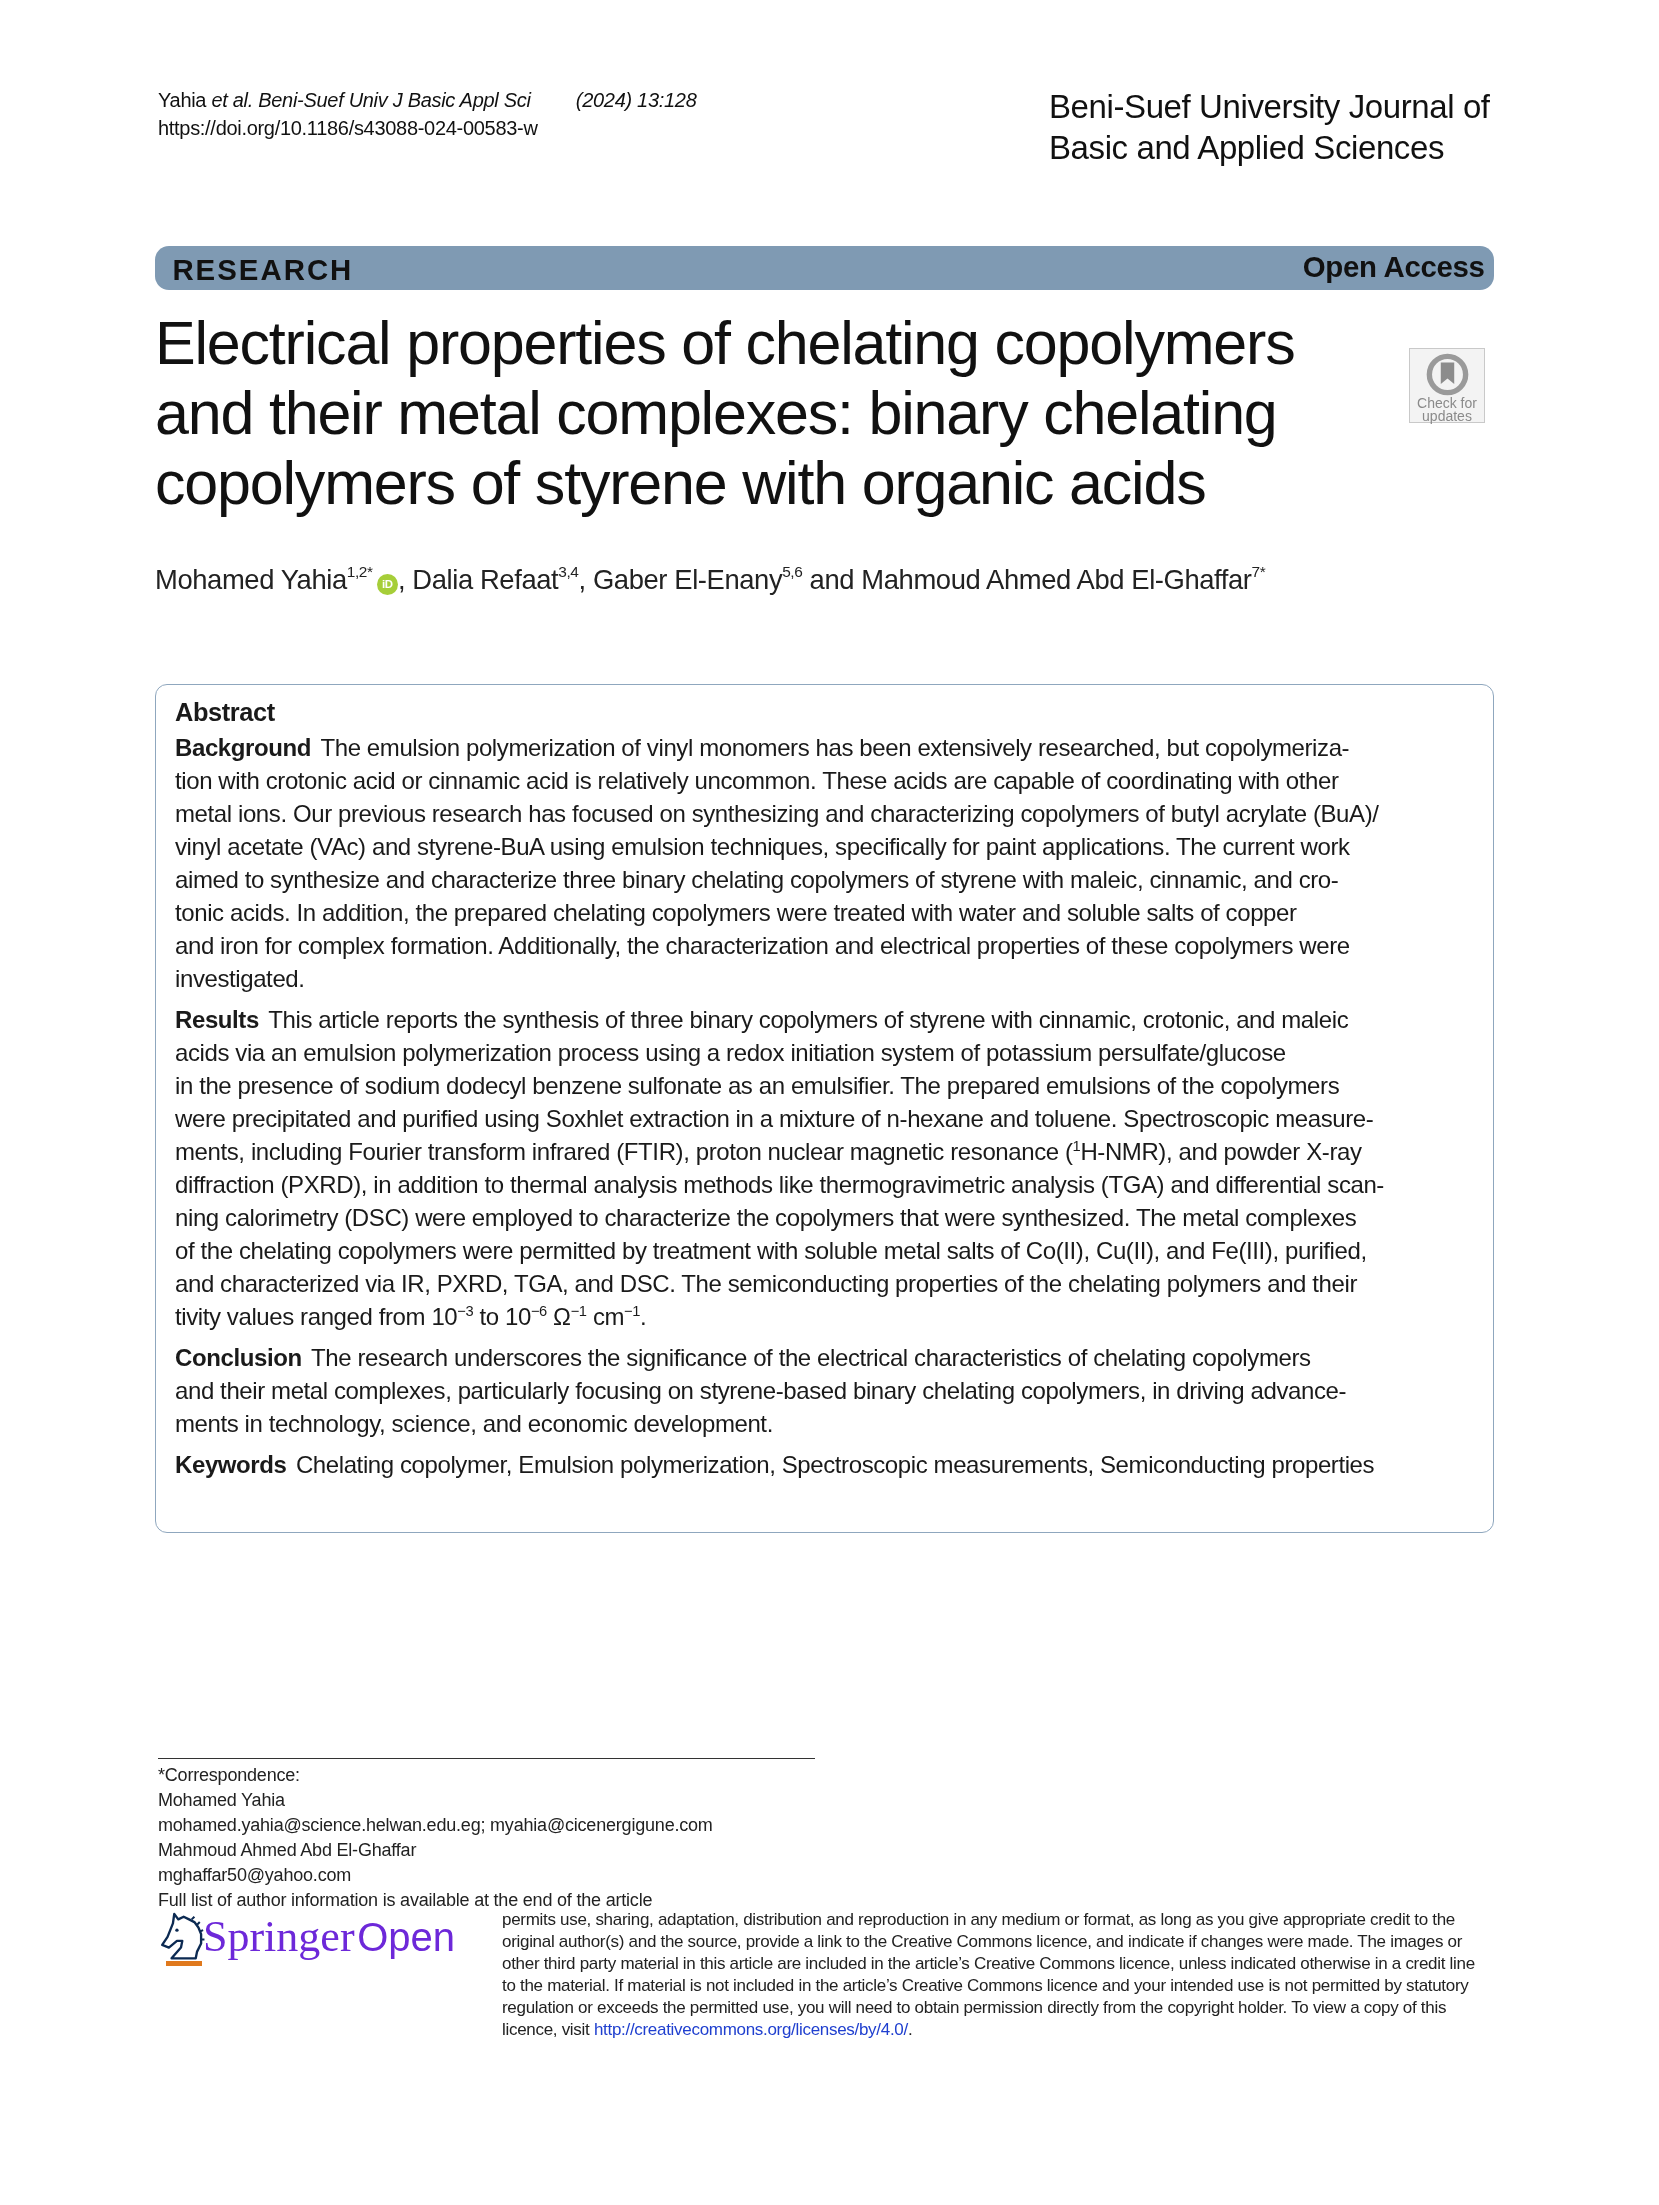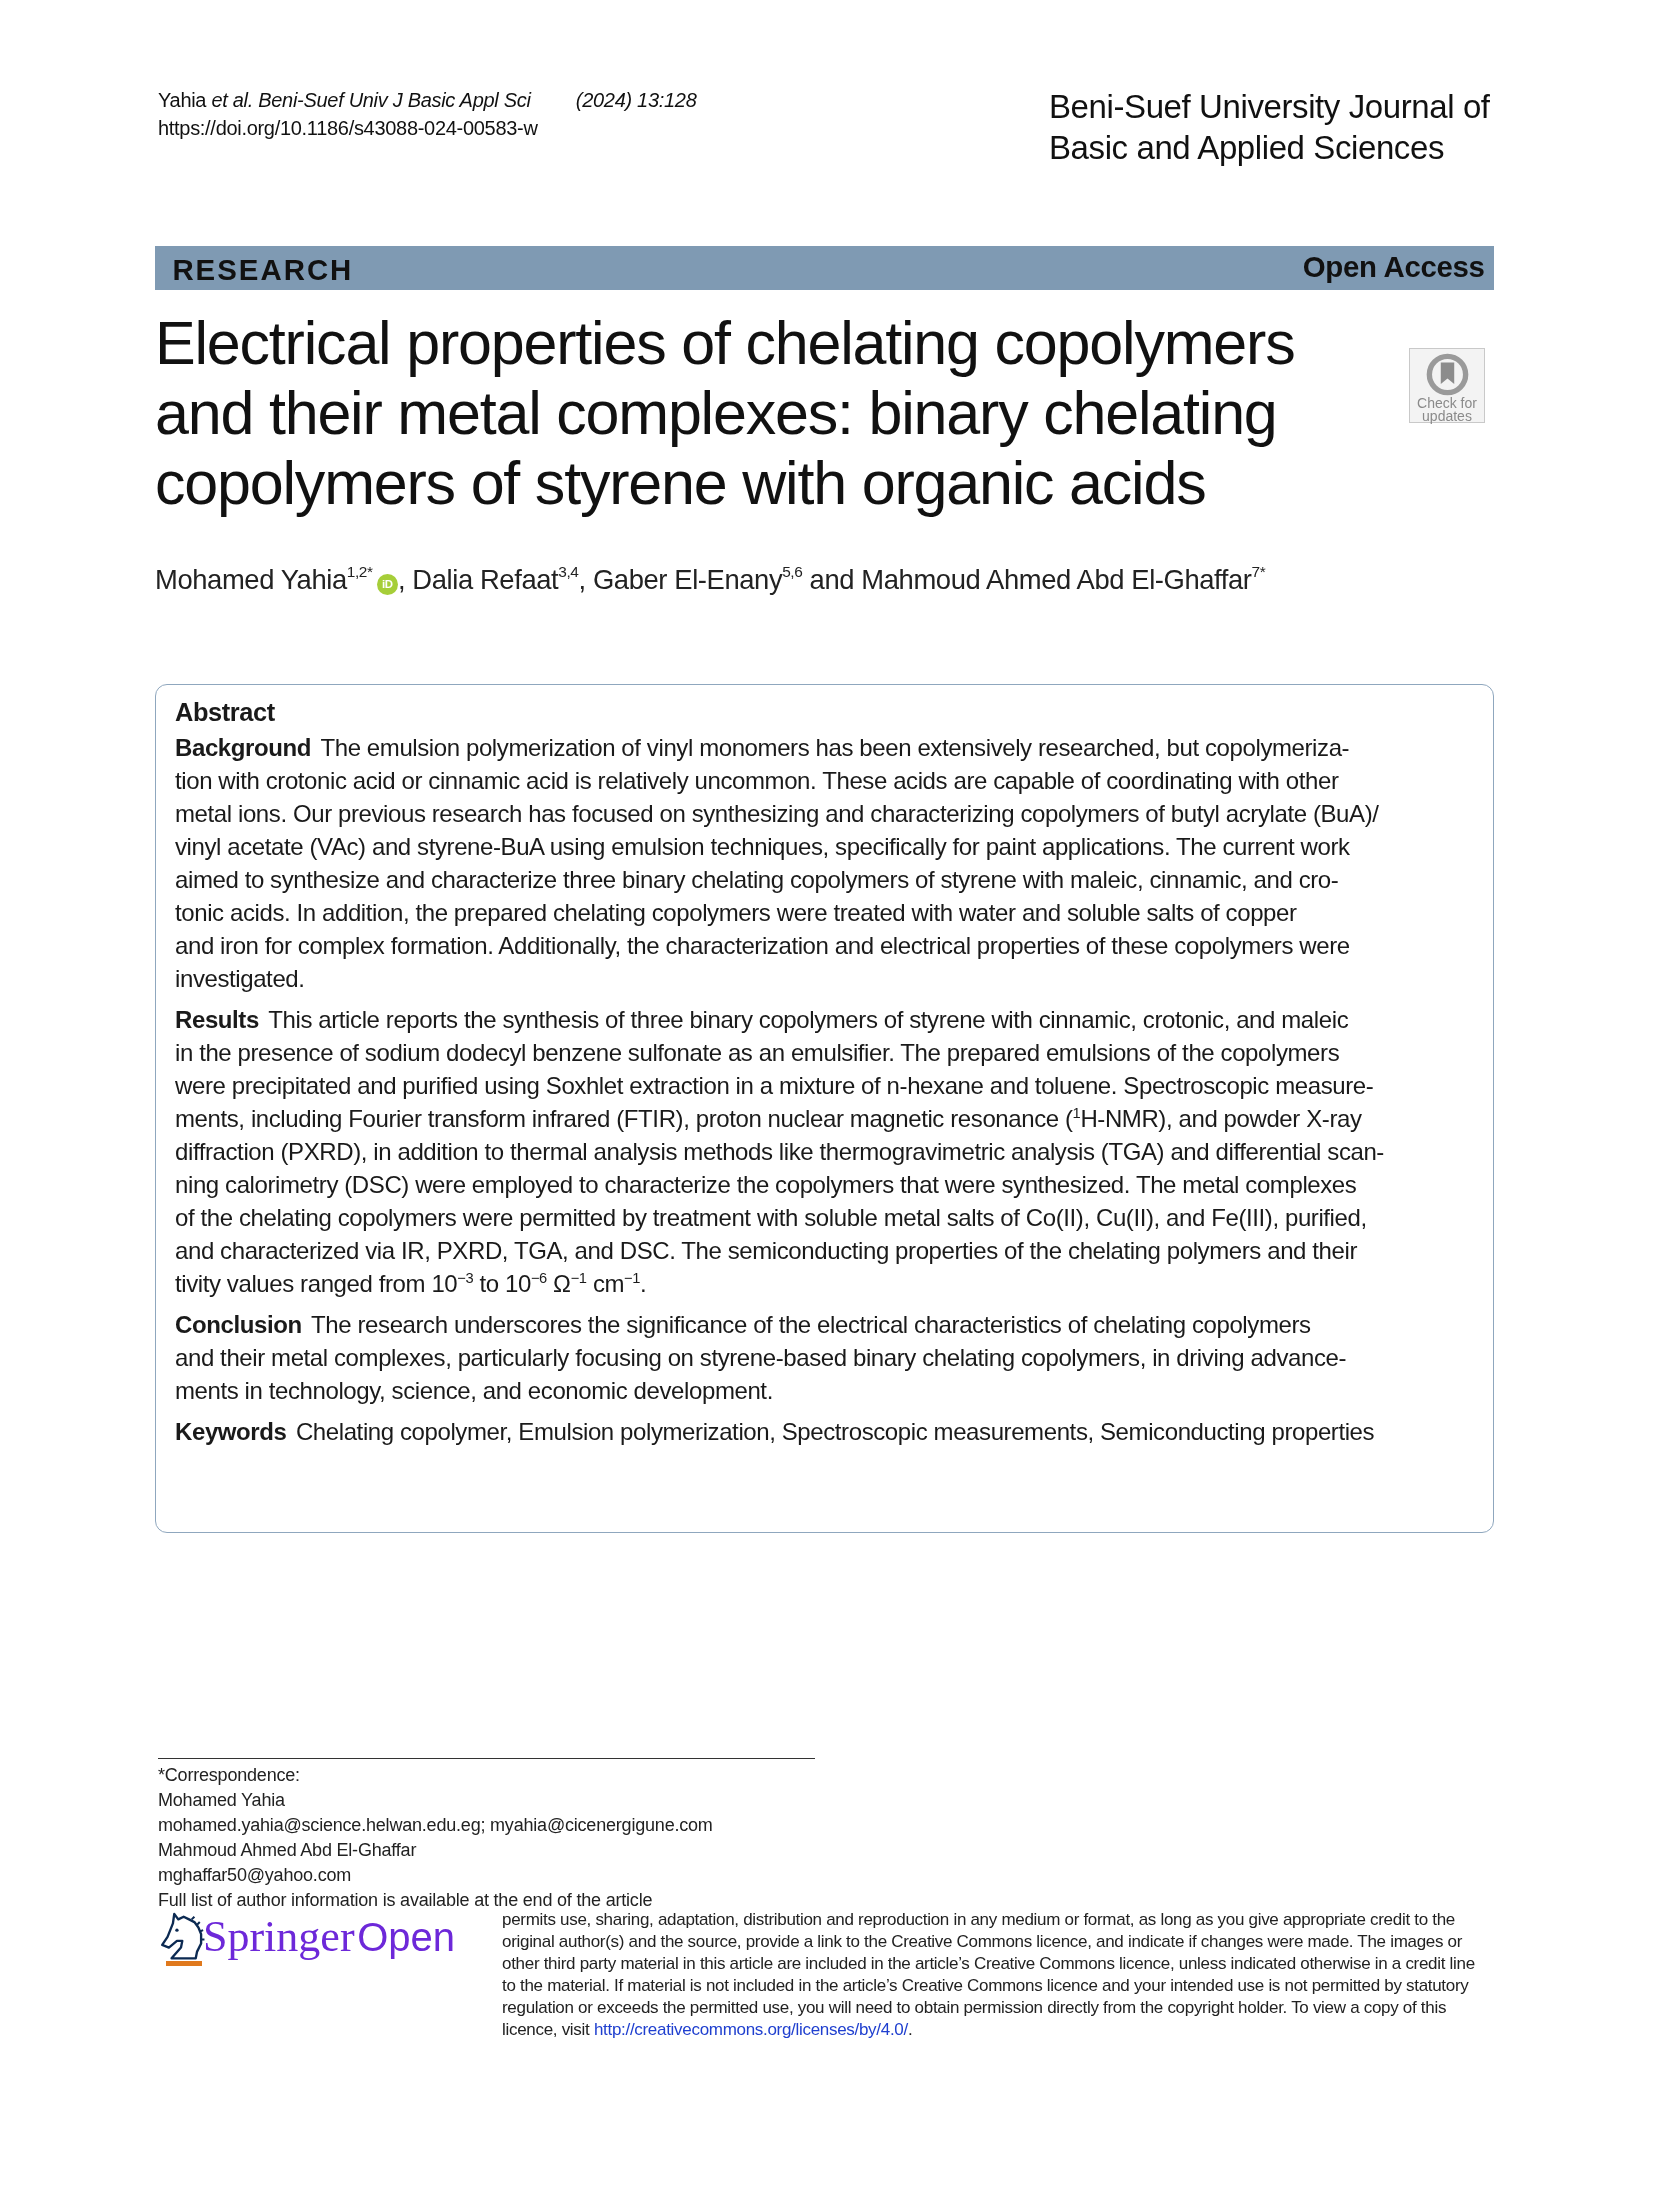--- a/index.html
+++ b/index.html
@@ -13,21 +13,21 @@
     letter-spacing: -0.3px;
   }
   .header-left .it { font-style: italic; }
   .header-left .gap { display: inline-block; width: 40px; }
   .journal-name {
     position: absolute; left: 1049px; top: 86px; width: 468px;
     font-size: 33px; line-height: 41px; color: #111; letter-spacing: -0.4px;
   }
   .banner {
     position: absolute; left: 155px; top: 246px; width: 1339px; height: 44px;
-    background: #7f9ab3; border-radius: 0;
+    background: #7f9ab3; border-radius: 14px;
   }
   .banner .left {
     position: absolute; left: 17.4px; top: 6.7px; font-size: 29.4px; font-weight: bold;
     letter-spacing: 2px; color: #111;
   }
   .banner .right {
     position: absolute; right: 9.4px; top: 4px; font-size: 29.4px; font-weight: bold;
     color: #111; letter-spacing: -0.3px;
   }
   .title {
@@ -148,20 +148,21 @@
       <span class="line">metal ions. Our previous research has focused on synthesizing and characterizing copolymers of butyl acrylate (BuA)/</span>
       <span class="line">vinyl acetate (VAc) and styrene-BuA using emulsion techniques, specifically for paint applications. The current work</span>
       <span class="line">aimed to synthesize and characterize three binary chelating copolymers of styrene with maleic, cinnamic, and cro-</span>
       <span class="line">tonic acids. In addition, the prepared chelating copolymers were treated with water and soluble salts of copper</span>
       <span class="line">and iron for complex formation. Additionally, the characterization and electrical properties of these copolymers were</span>
       <span class="line">investigated.</span>
     </div>
 
     <div class="para">
       <span class="line"><span class="lab">Results</span><span>This article reports the synthesis of three binary copolymers of styrene with cinnamic, crotonic, and maleic</span></span>
+      <span class="line">acids via an emulsion polymerization process using a redox initiation system of potassium persulfate/glucose</span>
       <span class="line">in the presence of sodium dodecyl benzene sulfonate as an emulsifier. The prepared emulsions of the copolymers</span>
       <span class="line">were precipitated and purified using Soxhlet extraction in a mixture of n-hexane and toluene. Spectroscopic measure-</span>
       <span class="line"><span>ments, including Fourier transform infrared (FTIR), proton nuclear magnetic resonance (</span><sup>1</sup><span>H-NMR), and powder X-ray</span></span>
       <span class="line">diffraction (PXRD), in addition to thermal analysis methods like thermogravimetric analysis (TGA) and differential scan-</span>
       <span class="line">ning calorimetry (DSC) were employed to characterize the copolymers that were synthesized. The metal complexes</span>
       <span class="line">of the chelating copolymers were permitted by treatment with soluble metal salts of Co(II), Cu(II), and Fe(III), purified,</span>
       <span class="line">and characterized via IR, PXRD, TGA, and DSC. The semiconducting properties of the chelating polymers and their</span>
       <span class="line"><span>tivity values ranged from 10</span><sup>−3</sup><span style="white-space:pre"> to 10</span><sup>−6</sup><span style="white-space:pre"> Ω</span><sup>−1</sup><span style="white-space:pre"> cm</span><sup>−1</sup><span>.</span></span>
     </div>
 

